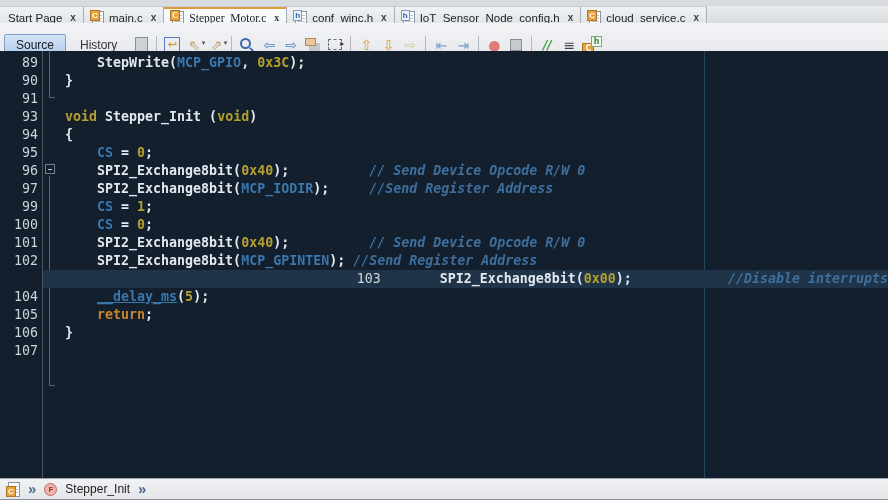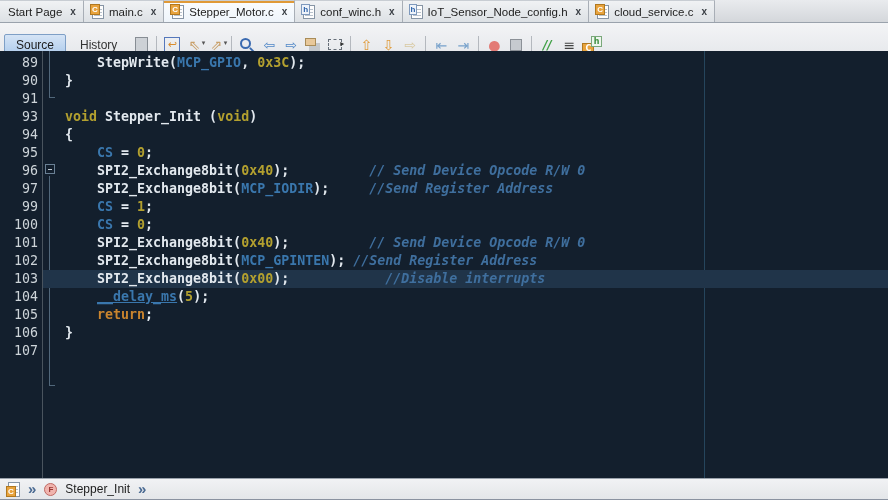--- a/index.html
+++ b/index.html
@@ -1,29 +1,29 @@
 <!DOCTYPE html>
 <html style="--background: #131f2d; --current_line: #203449; --text: #e2e8ee; --keyword: #b3a02f; --keyword2: #c9842e; --macro: #3a77ad; --number: #b3a02f; --comment: #3f6f9e; --line_number: #cdd4d9; --margin_line: #25455c;"><head>
 <meta charset="utf-8">
 <style>
   * { margin:0; padding:0; box-sizing:border-box; }
   html,body { width:888px; height:500px; overflow:hidden; background:#d8dbdf;
               font-family:"Liberation Sans", sans-serif; }
   #app { position:relative; width:888px; height:500px; }
 
   
-  #tabbar { position:absolute; top:0; left:0; right:0; height:23px;
+  #tabbar { position:absolute; top:6px; left:0; right:0; height:23px;
             background:linear-gradient(#e9ebee,#d4d7db);
             border-bottom:1px solid #9aa2ac; display:flex; align-items:stretch; }
   .tab { display:flex; align-items:center; gap:5px; padding:0 7px 0 8px;
          border-right:1px solid #a8aeb6; border-top:1px solid #c8cdd3;
          background:linear-gradient(#f0f2f4,#dde1e5);
          font-size:11.5px; color:#222; cursor:default; white-space:nowrap; }
   .tab.sel { background:linear-gradient(#fbfdff,#eef4fa);
-             box-shadow:inset 0 2px 0 #e09a38; }
+             box-shadow:inset 0 2px 0 #e09a38;font-family:Liberation Serif, serif; }
   .ticon { position:relative; width:12px; height:14px; background:#fdfdfd;
            border:1px solid #8795a5; flex:none; }
   .ticon i { position:absolute; left:1px; top:3px; width:8px; height:1px; background:#b9c2cc;
              box-shadow:0 3px 0 #b9c2cc, 0 6px 0 #b9c2cc; }
   .ticon::after { position:absolute; left:-3px; top:-2px; font-weight:bold; font-size:8px;
                   line-height:9px; padding:0 1px; font-style:normal; }
   .ticon-c::after { content:"C"; background:#e8a33d; color:#fff; border:1px solid #b07820; }
   .ticon-h::after { content:"h"; background:#eef3fa; color:#2a60a8; border:1px solid #7e99bd; }
   .tclose { font-size:10px; font-weight:bold; color:#3a3f45; margin-left:3px; }
 
@@ -66,21 +66,21 @@
           --keyword2:#c9842e; --macro:#3a77ad; --number:#b3a02f; --comment:#3f6f9e;
           --line_number:#cdd4d9; --margin_line:#25455c; }
   #editor { position:absolute; top:51px; left:0; right:0; bottom:22px;
             background:var(--background); overflow:hidden;
             font-family:"DejaVu Sans Mono", monospace; font-size:13.3px; font-weight:bold; }
   .vline { position:absolute; top:0; bottom:0; width:1px; }
   .gutter-sep { left:42px; background:#4a545e; }
   .margin-line { left:704px; background:var(--margin_line); }
   #code-lines { position:absolute; top:3px; left:0; right:0; }
   .cl { position:relative; display:flex; height:18px; line-height:18px; white-space:pre; }
-  .cl.hl { background:linear-gradient(90deg, transparent 43px, var(--current_line) 43px); }
+  .cl.hl { background:linear-gradient(90deg, transparent 43px, var(--current_line) 43px);justify-content:flex-end; }
   .ln { width:38px; text-align:right; color:var(--line_number); font-weight:normal; flex:none; }
   .code { margin-left:27px; }
   .t { color:var(--text); } .k { color:var(--keyword); } .r { color:var(--keyword2); }
   .m { color:var(--macro); } .n { color:var(--number); }
   .c { color:var(--comment); font-style:italic; }
   .u { color:var(--macro); text-decoration:underline; }
   .fold-a { position:absolute; left:49px; top:0; width:6px; height:47px;
             border-left:1px solid #51677a; border-bottom:1px solid #51677a; }
   .fold-box { position:absolute; left:45px; top:113px; width:10px; height:10px;
               border:1px solid #6a8094; background:var(--background); }

